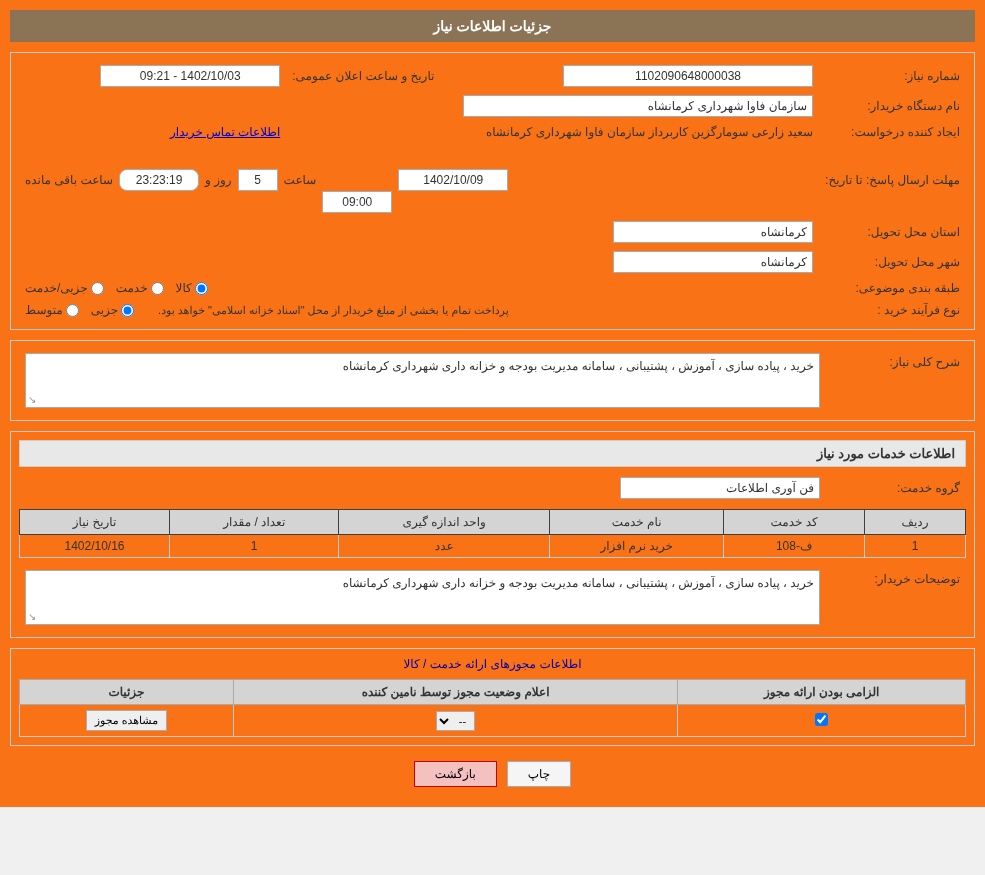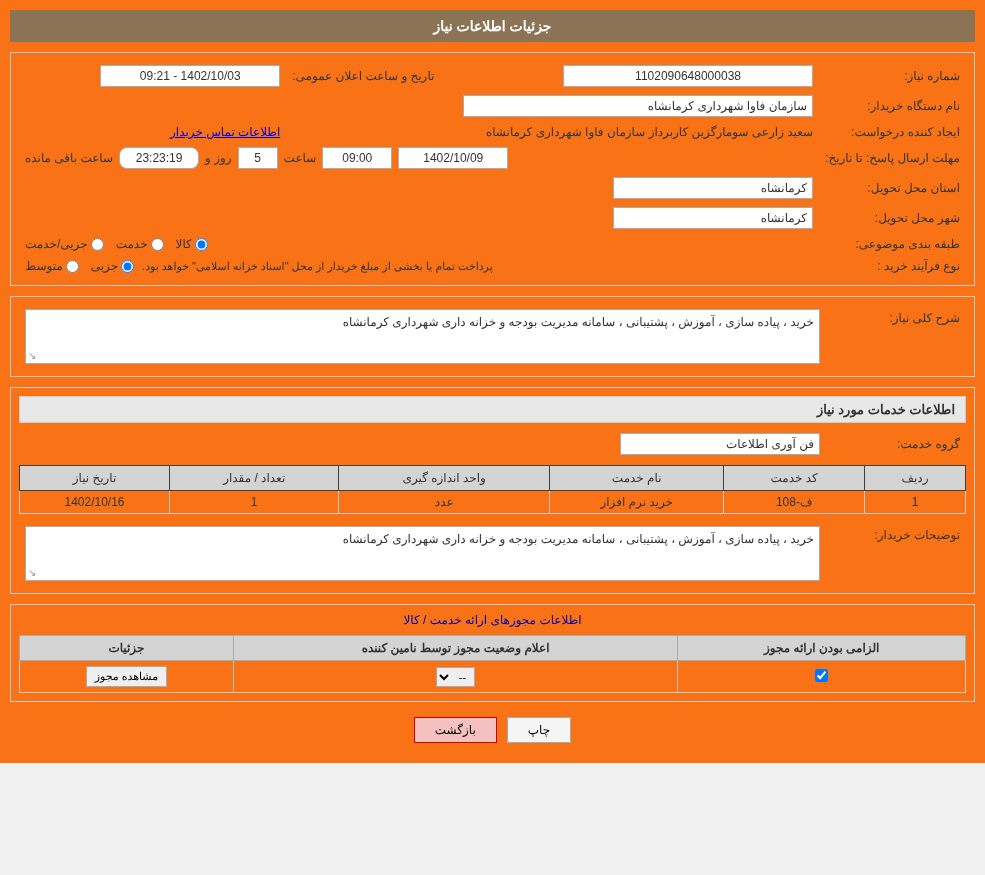--- a/index.html
+++ b/index.html
@@ -208,21 +208,21 @@
           <div class="inline-fields">
             <span class="small-label">ساعت باقی مانده</span>
             <div class="input-box" style="min-width:80px; text-align:center;border-radius:8px;">
               <span>23:23:19</span>
             </div>
             <span class="small-label">روز و</span>
             <div class="input-box" style="min-width:40px; text-align:center;">
               <span>5</span>
             </div>
             <span class="small-label">ساعت</span>
-            <div class="input-box" style="min-width:70px; text-align:center;">
+            <div class="input-box" style="min-width:70px; text-align:center;margin-top:44px;">
               <span>09:00</span>
             </div>
             <div class="input-box" style="min-width:110px; text-align:center;">
               <span>1402/10/09</span>
             </div>
           </div>
         </td>
       </tr>
 
       <tr>
@@ -259,21 +259,21 @@
               <span>کالا</span>
               <input type="radio" name="category" checked="" style="">
             </div>
           </div>
         </td>
       </tr>
 
       <tr>
         <td class="label-cell">نوع فرآیند خرید :</td>
         <td class="value-cell" colspan="3">
-          <div style="display:flex; flex-direction:row-reverse; align-items:center; gap:8px;">
+          <div style="display:flex; flex-direction:row-reverse; align-items:center; gap:24px;">
             <div class="radio-row">
               <div class="radio-item">
                 <span>متوسط</span>
                 <input type="radio" name="purchase" style="">
               </div>
               <div class="radio-item">
                 <span>جزیی</span>
                 <input type="radio" name="purchase" checked="" style="">
               </div>
             </div>

